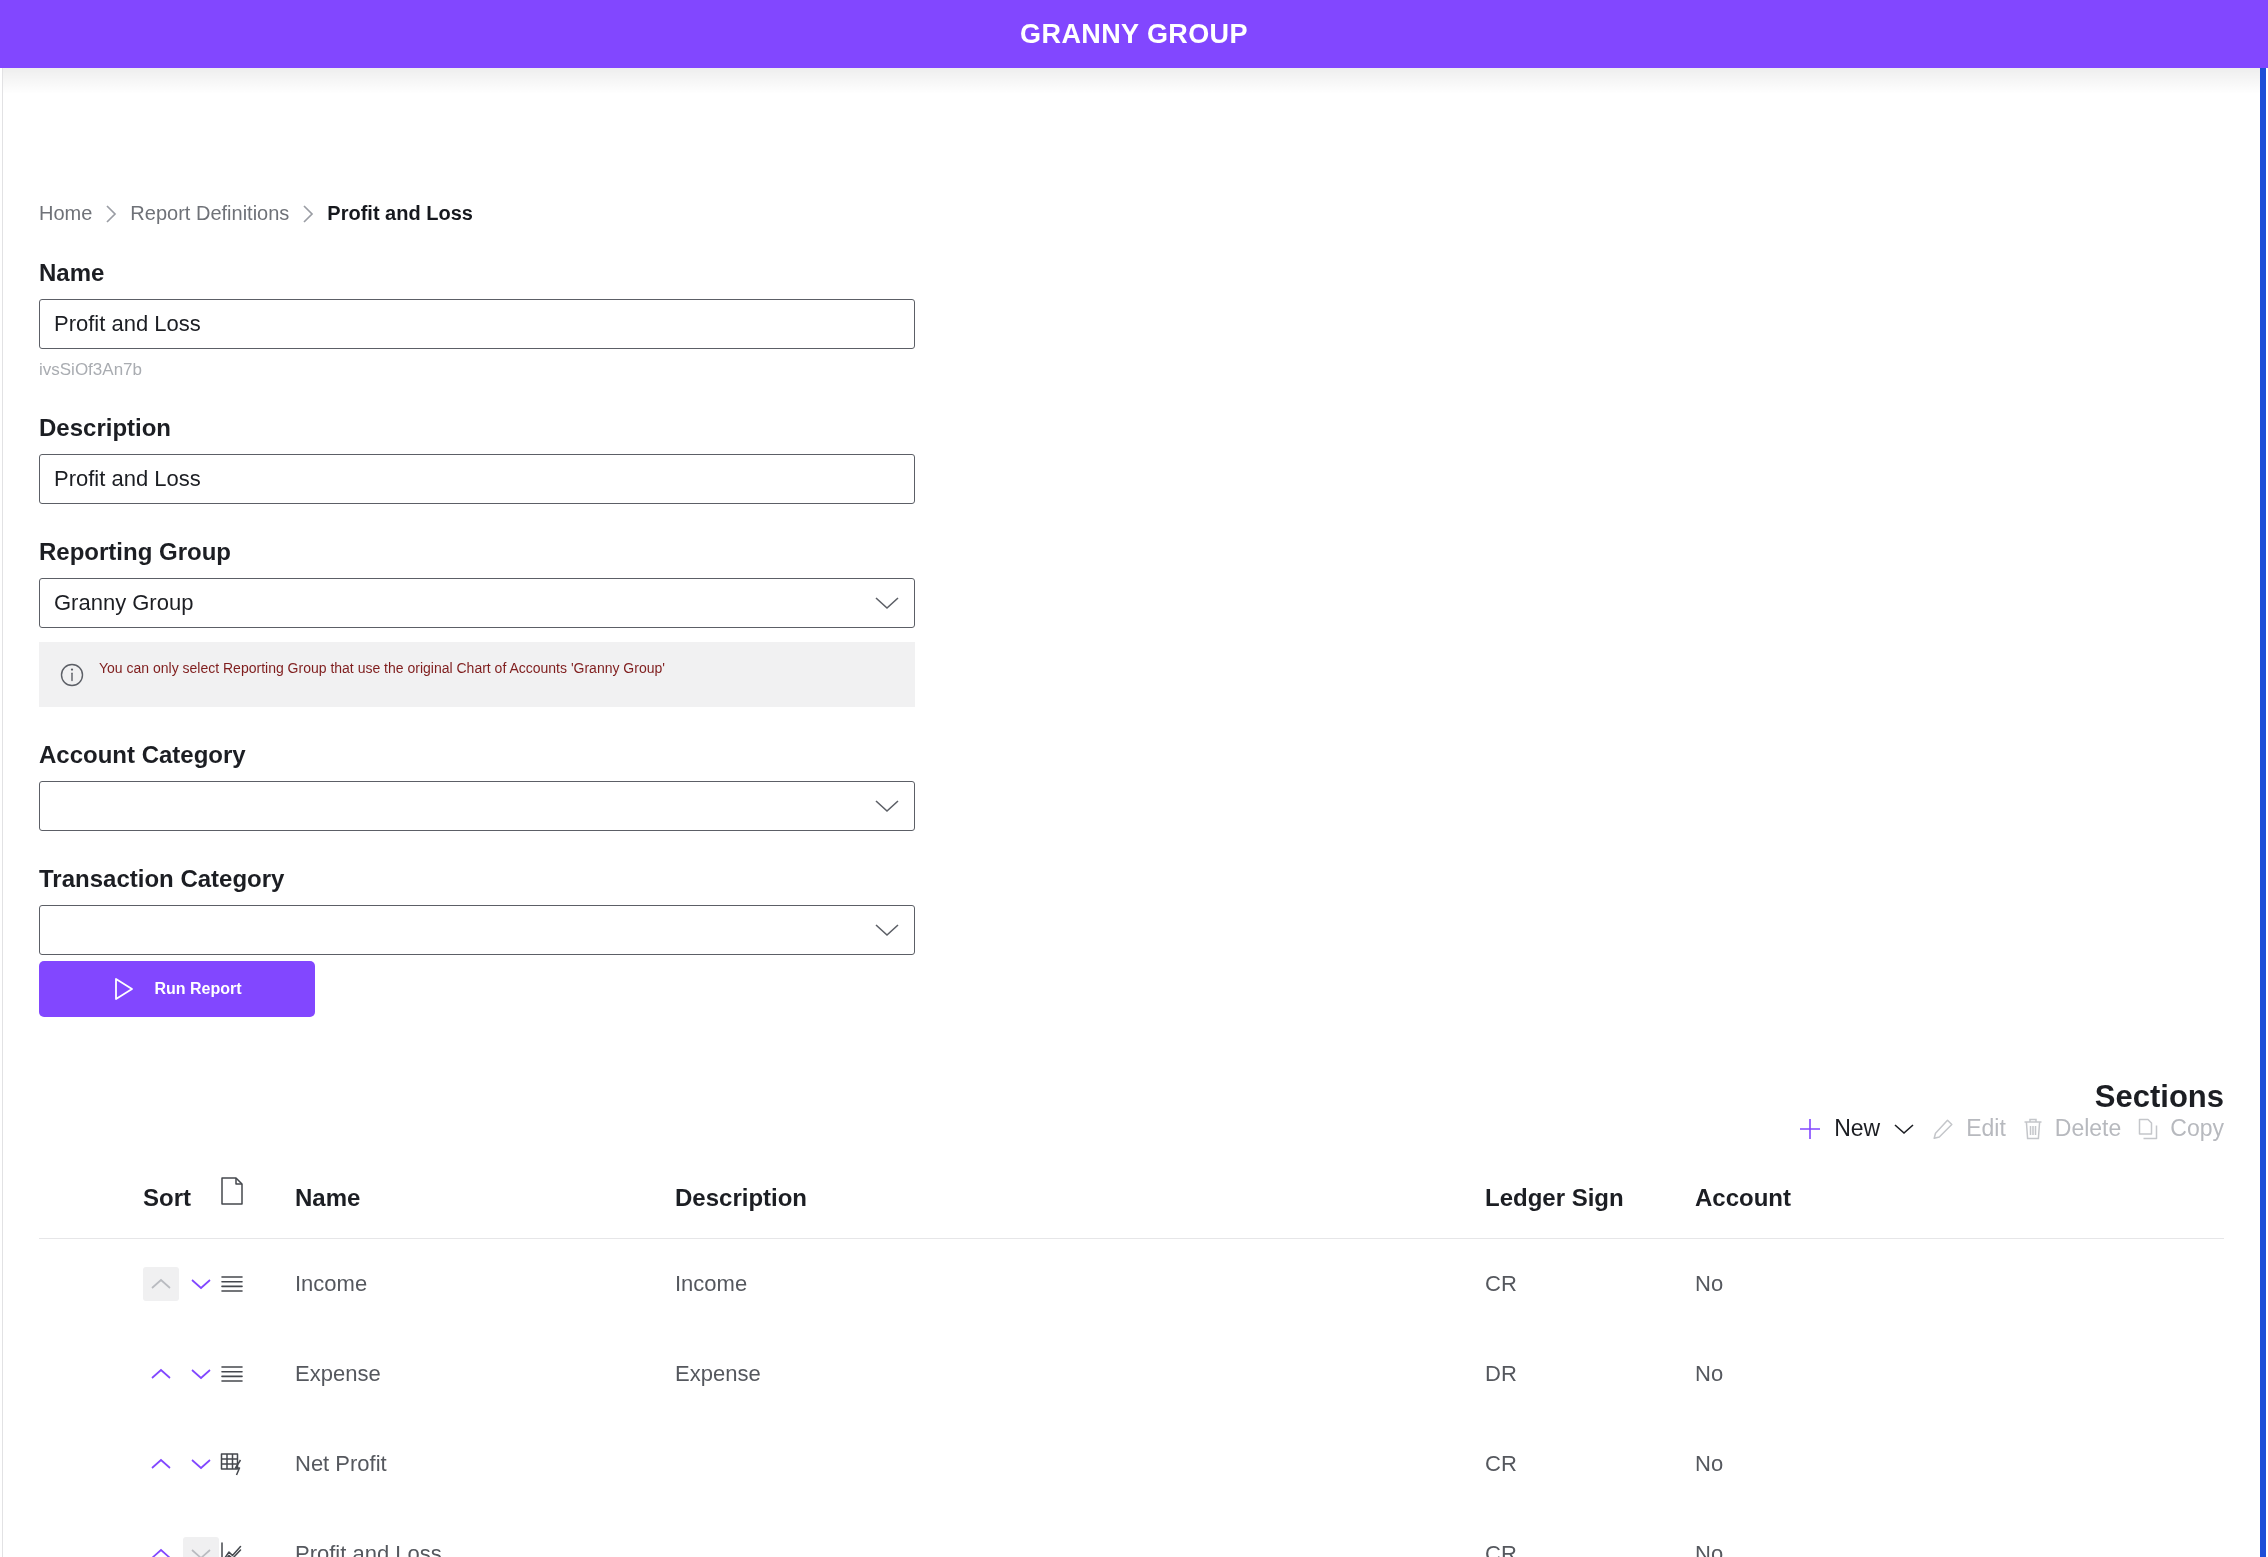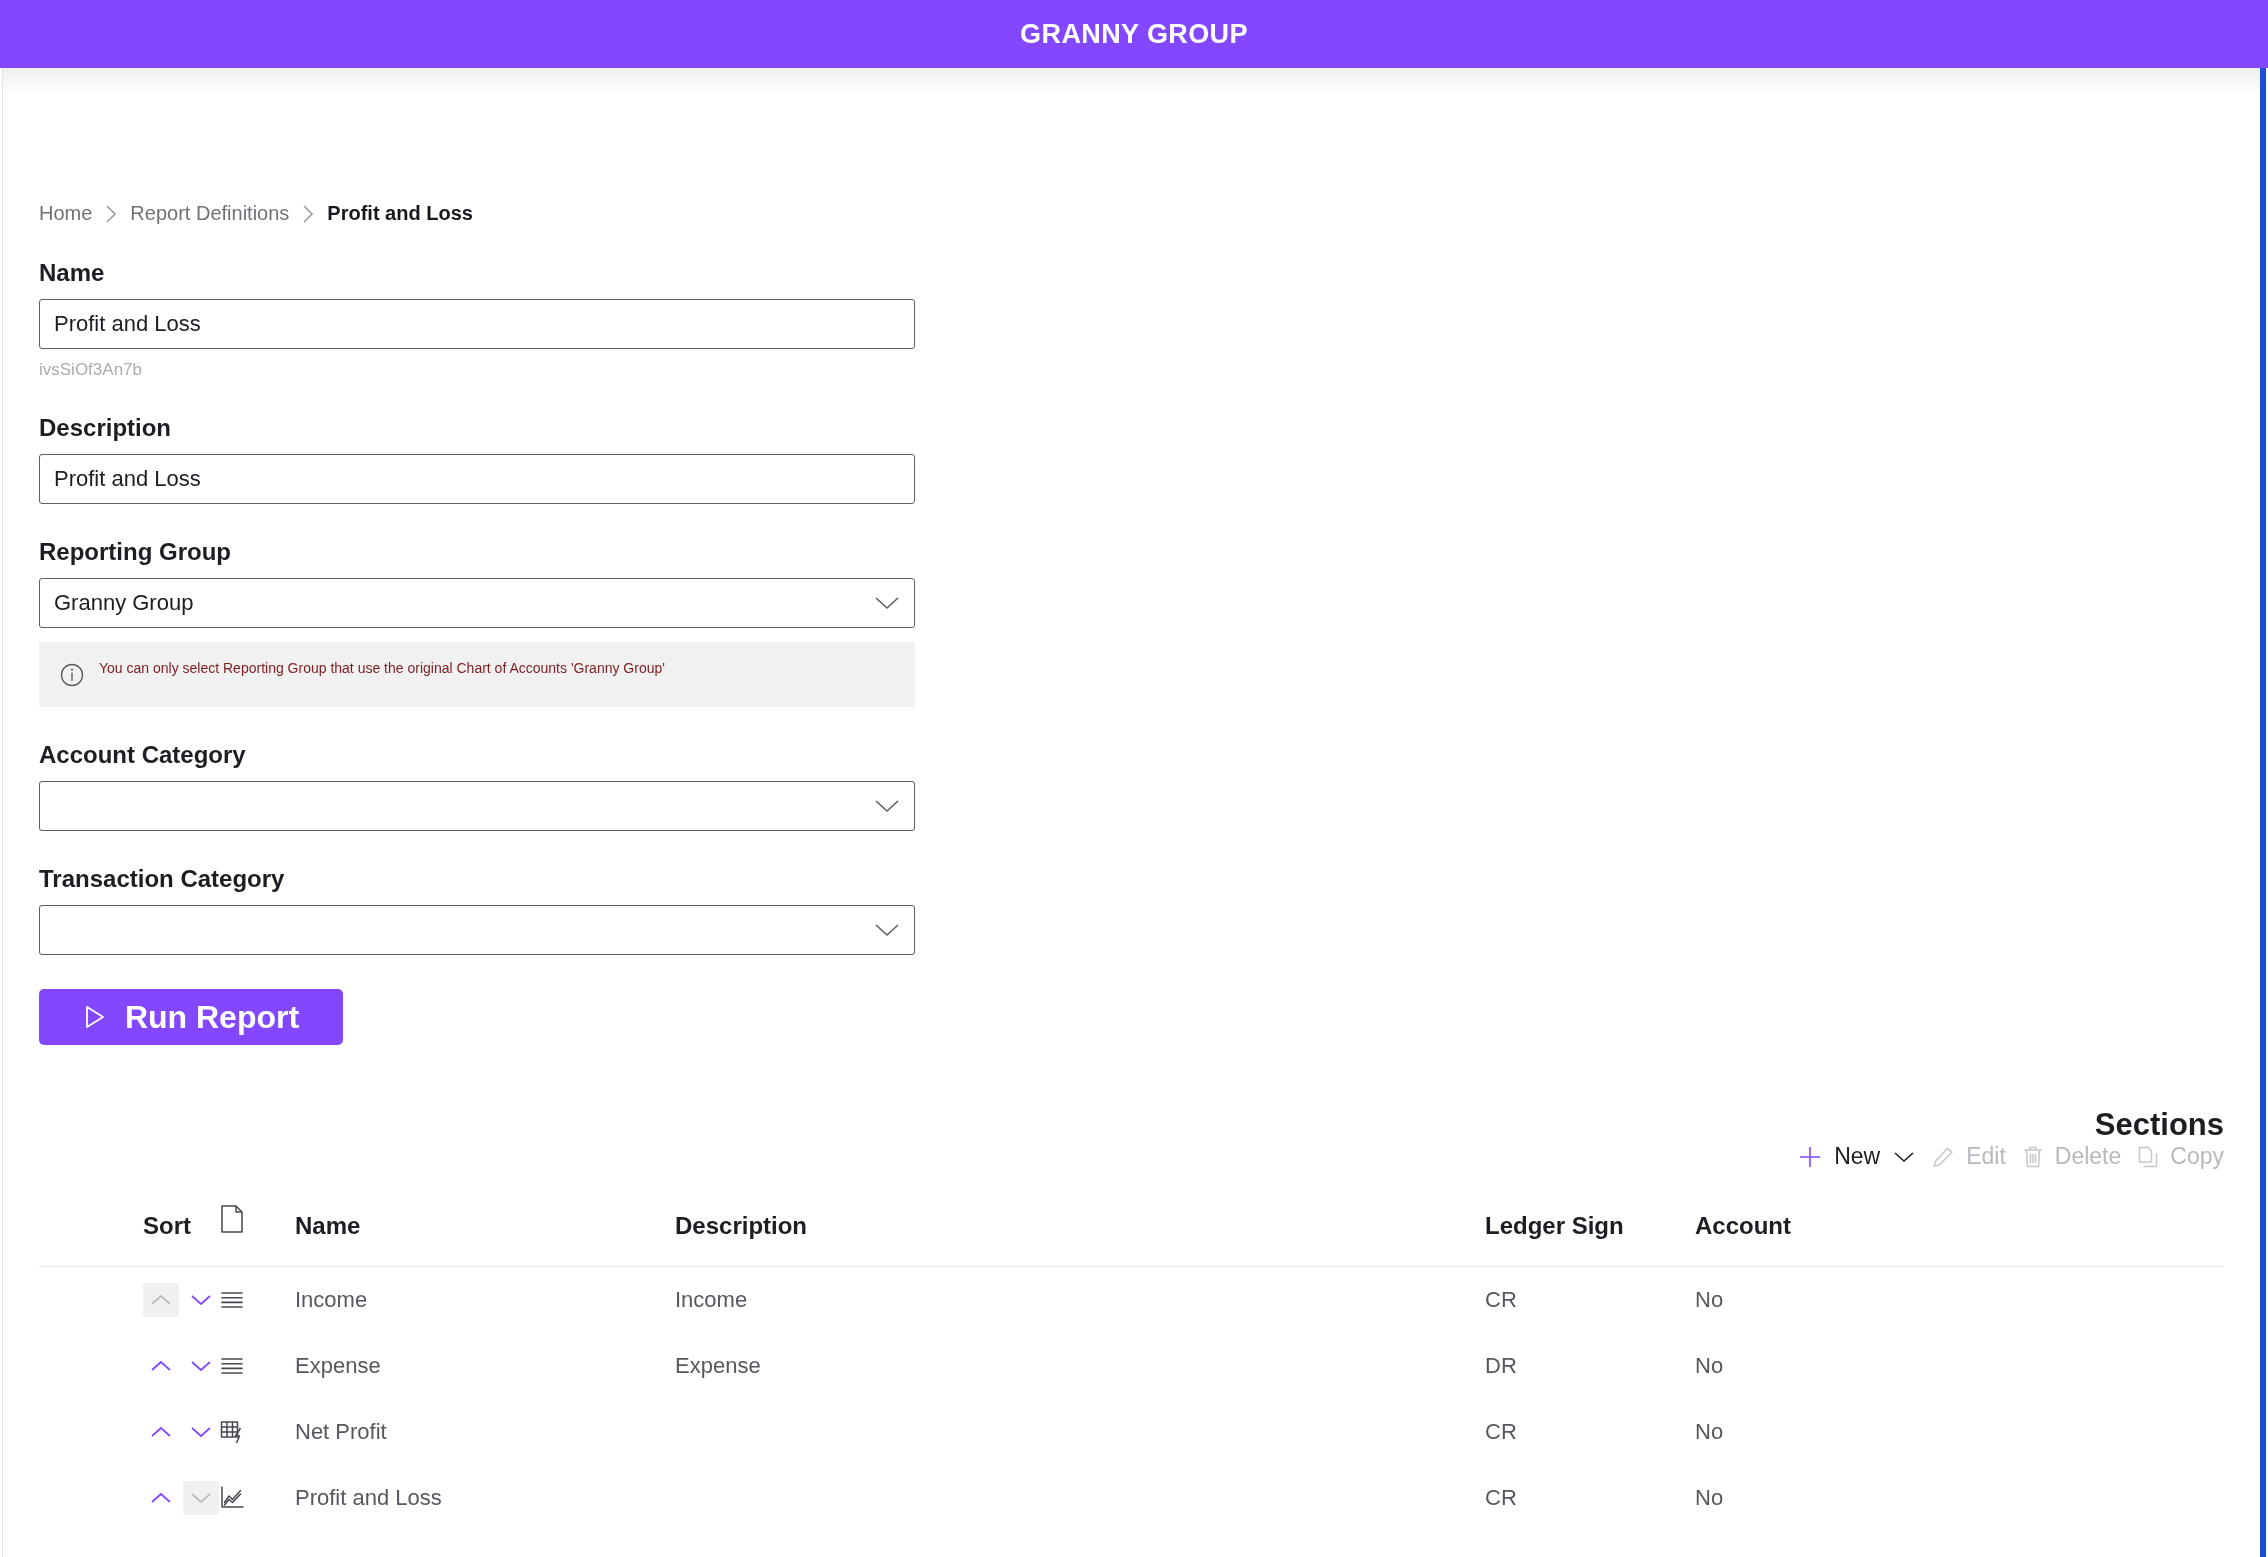--- a/index.html
+++ b/index.html
@@ -127,29 +127,29 @@
   .info-icon svg { display: block; }
   .info-text {
     font-size: 14px;
     color: #7f1d1d;
     line-height: 1.42;
     max-width: 690px;
   }
 
   
   .run-btn {
-    margin-top: 34px;
+    margin-top: 6px;
     height: 56px;
-    width: 304px;
+    width: 276px;
     background: #8247ff;
     border: none;
     border-radius: 5px;
     color: #fff;
     font-family: "Liberation Sans", sans-serif;
-    font-size: 32px;
+    font-size: 16px;
     font-weight: bold;
     display: flex;
     align-items: center;
     justify-content: center;
     gap: 18px;
     cursor: pointer;
   }
   .run-btn svg { display: block; }
 
   
@@ -193,21 +193,21 @@
     font-size: 24px;
     font-weight: bold;
     color: #1c1e23;
     padding: 0 0 26px 0;
     border-bottom: 1px solid #e6e6e8;
     vertical-align: bottom;
   }
   .tbl td {
     font-size: 22px;
     color: #55585e;
-    padding: 16px 0;
+    padding: 28px 0;
     vertical-align: middle;
     border: none;
   }
   .col-sort  { width: 160px; padding-left: 104px !important; }
   .col-icon  { width: 76px; }
   .col-name  { width: 380px; }
   .col-desc  { width: 810px; }
   .col-sign  { width: 210px; }
   .col-dis   { width: auto; }
 

